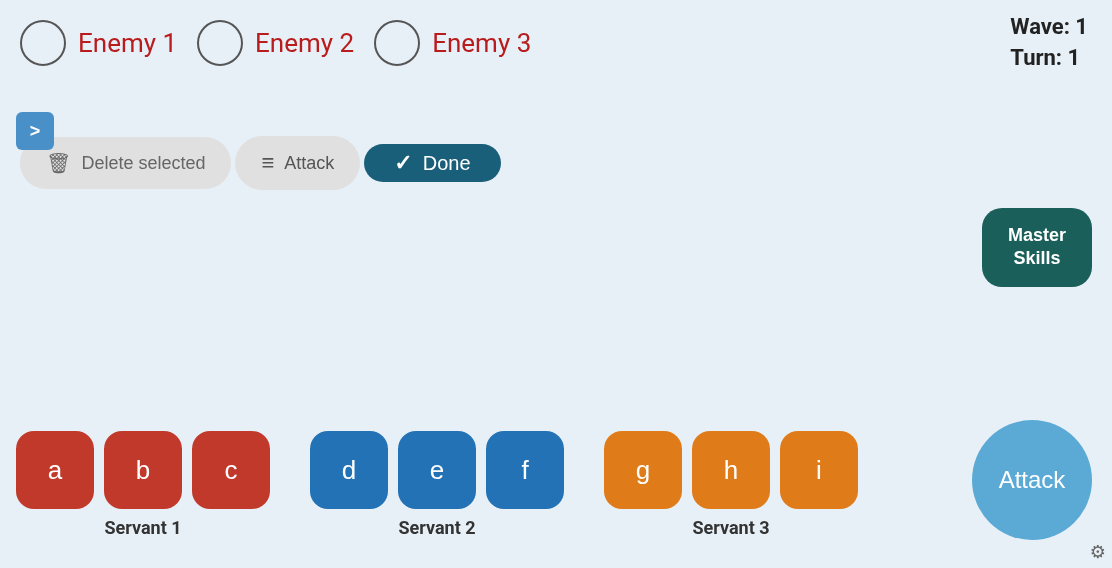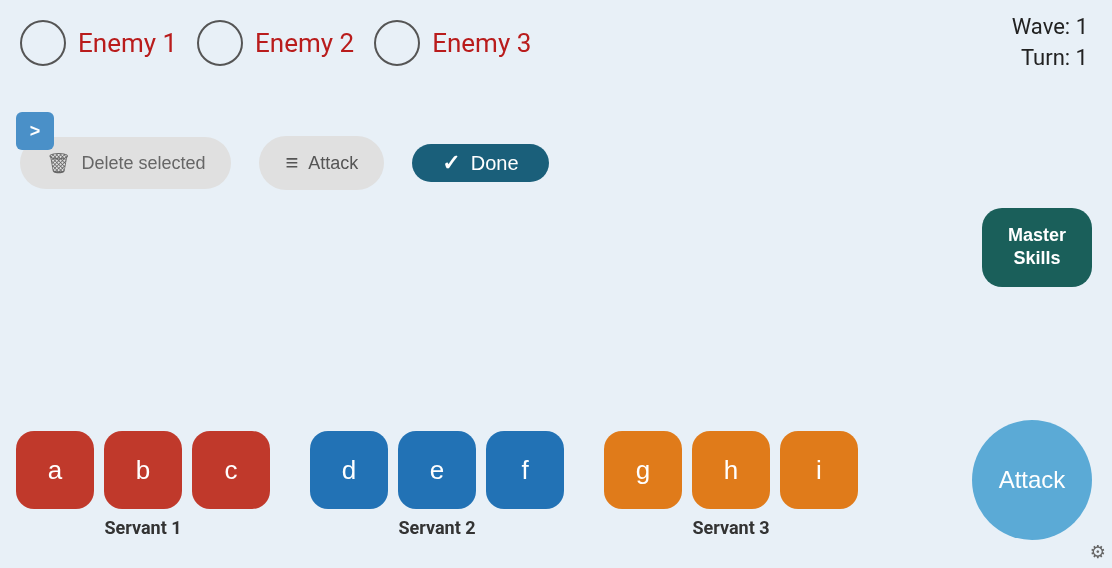--- a/index.html
+++ b/index.html
@@ -39,23 +39,23 @@
       font-size: 26px;
       font-weight: 400;
       color: #b91c1c;
     }
 
     
     .wave-info {
       position: absolute;
       top: 12px;
       right: 24px;
-      text-align: right;
+      text-align: left;
       font-size: 22px;
-      font-weight: 400;
+      font-weight: 700;
       color: #222;
       line-height: 1.4;
     }
 
     
     .chevron-btn {
       position: absolute;
       top: 112px;
       left: 16px;
       width: 38px;
@@ -72,21 +72,21 @@
     .chevron-btn span {
       color: white;
       font-size: 18px;
       font-weight: bold;
     }
 
     
     .action-bar {
       display: flex;
       align-items: center;
-      gap: 28px;
+      gap: 4px;
       padding: 0 20px;
       margin-top: 60px;
     }
 
     .btn-delete {
       display: flex;
       align-items: center;
       gap: 10px;
       background: #e0e0e0;
       border: none;

